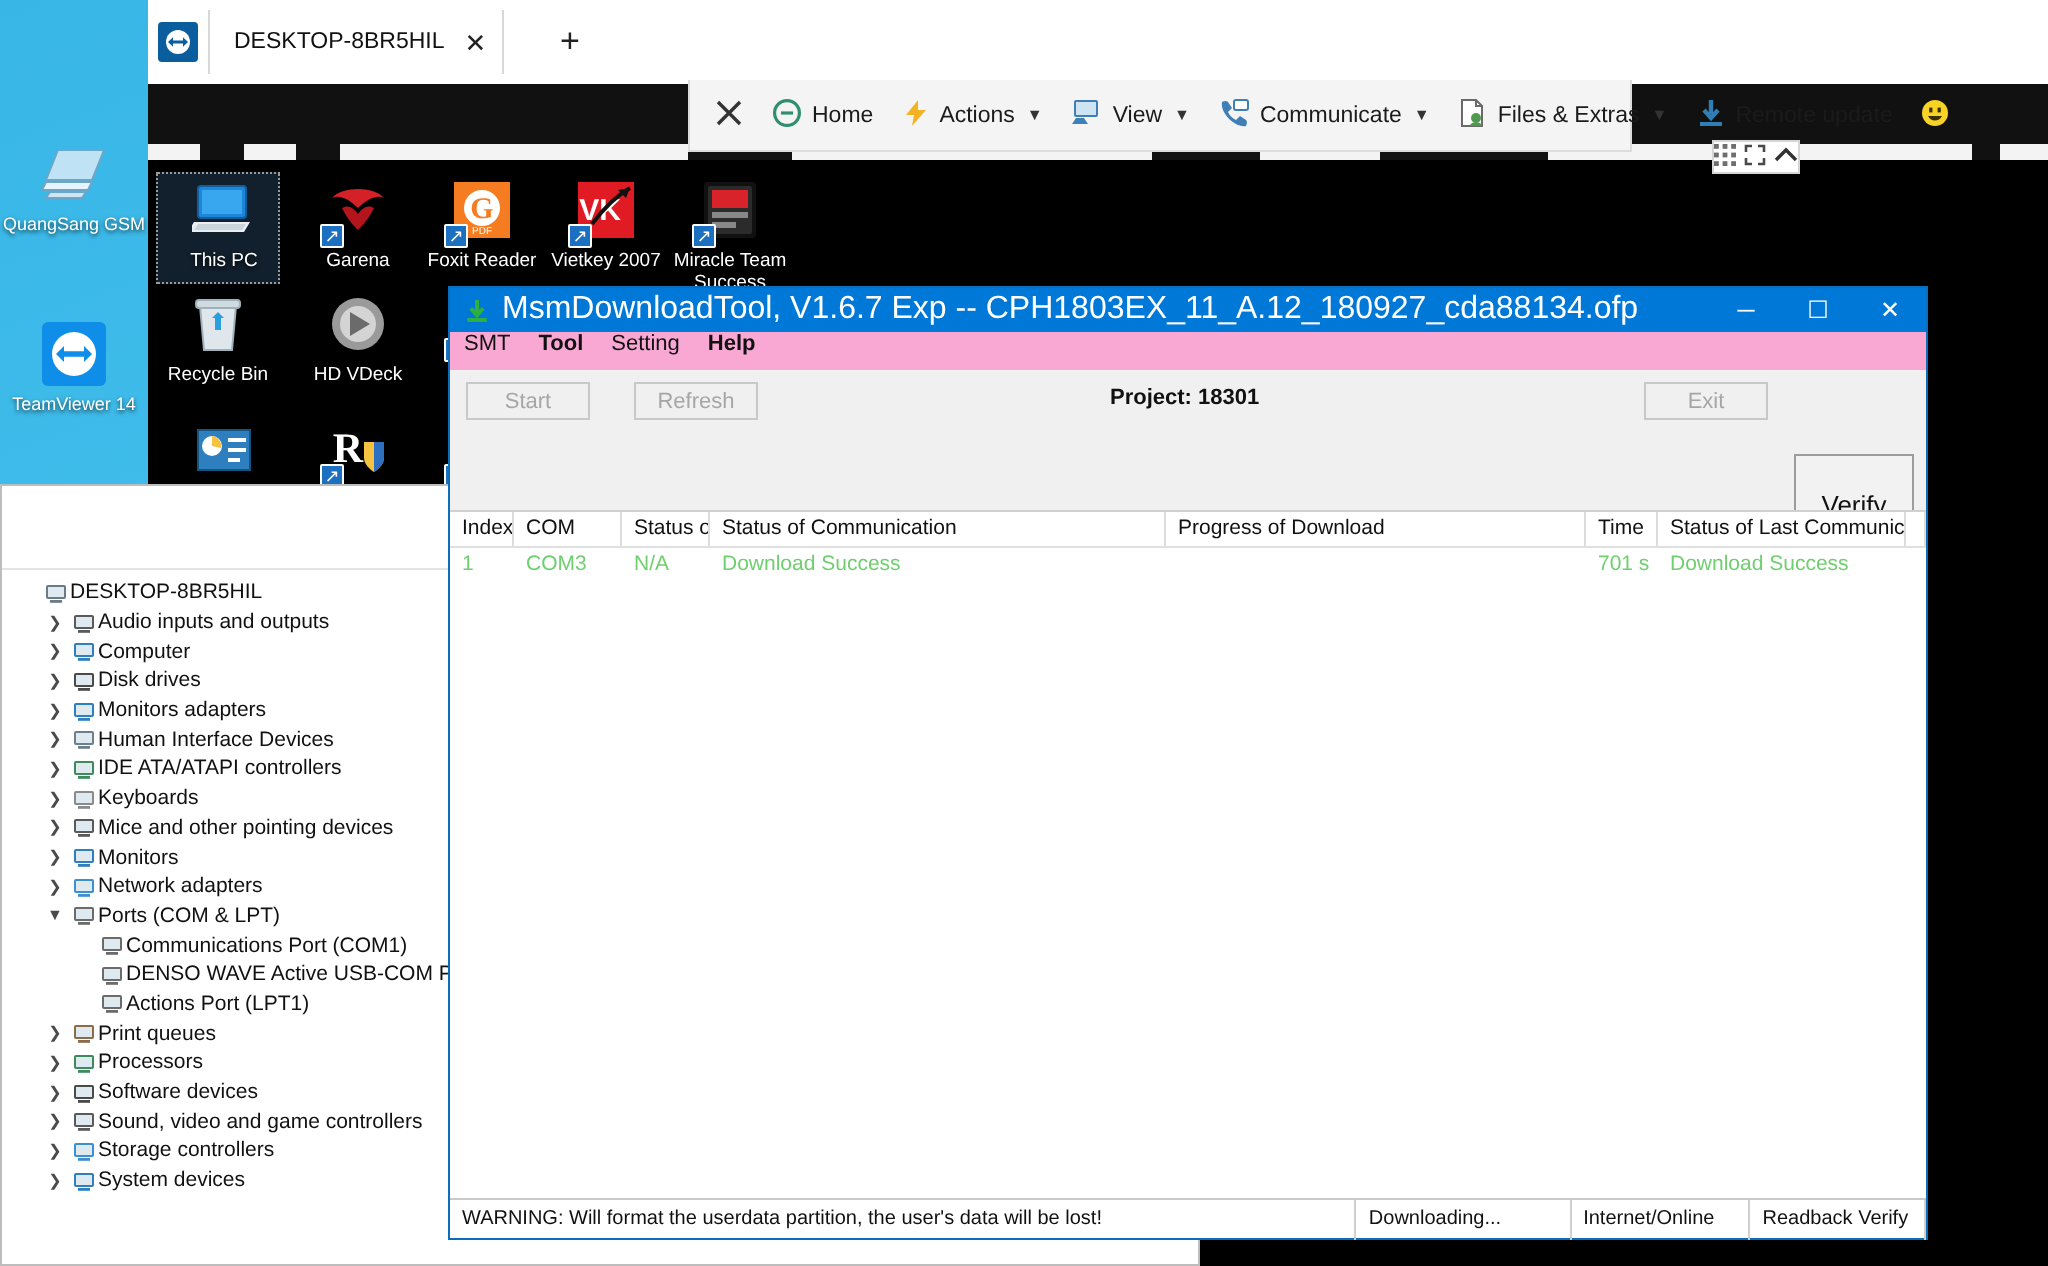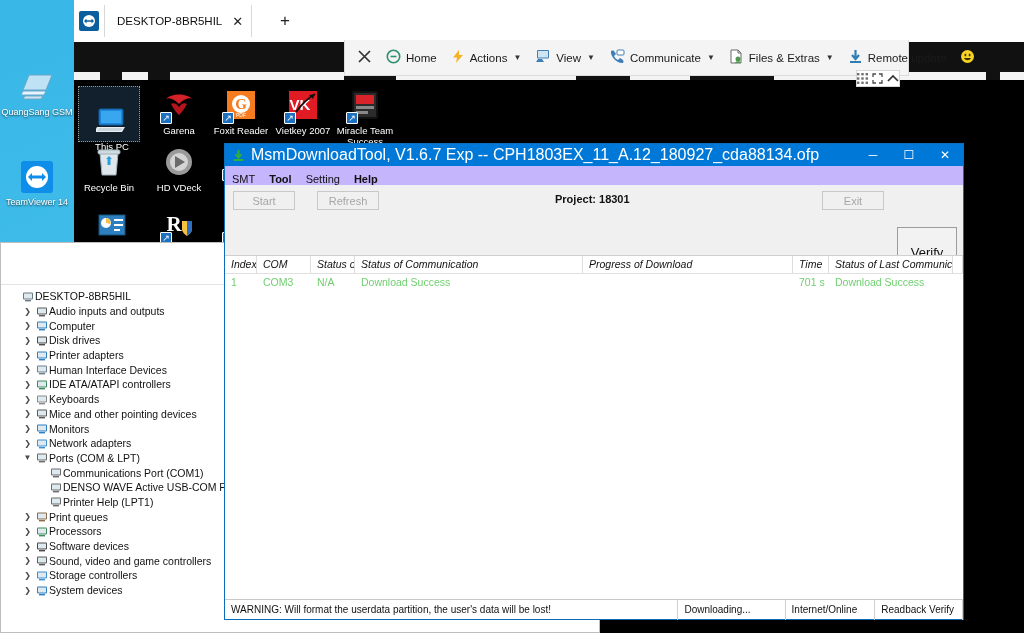--- a/index.html
+++ b/index.html
@@ -61,21 +61,21 @@
              color: #222; line-height: 1; cursor: pointer; }
 
   
   #remote-blackbar { position: absolute; left: 0; top: 42px; width: 950px; height: 38px; background:#111; }
 
   
   .wstrip { position: absolute; background: #f3f3f3; height: 18px; }
 
   
   #tv-toolbar {
-    position: absolute; left: 344px; top: 40px; width: 565px; height: 36px;
+    position: absolute; left: 344px; top: 40px; width: 472px; height: 36px;
     background: #f4f4f4; border: 1px solid #dcdcdc; border-top: none;
     display: flex; align-items: center; padding: 0 6px; gap: 2px; z-index: 6;
   }
   .tvitem { display: flex; align-items: center; gap: 5px; padding: 4px 6px;
             font-size: 11.5px; color: #1b1b1b; white-space: nowrap; cursor: pointer; }
   .tvcaret { font-size: 8px; color: #333; margin-left: 1px; }
   #tv-corner {
     position: absolute; left: 856px; top: 70px; width: 44px; height: 17px;
     background: #ffffff; border: 1px solid #d6d6d6;
     display: flex; align-items: center; justify-content: center; gap: 4px; z-index: 7;
@@ -119,21 +119,21 @@
     display: flex; flex-direction: column;
   }
   #msm-title {
     height: 22px; background: #0078d7; display: flex; align-items: center;
     padding-left: 6px; flex: none;
   }
   #msm-title-icon { width: 14px; height: 14px; margin-right: 6px; display:flex; align-items:center; justify-content:center;}
   #msm-title-text { font-size: 16px; color: #fff; flex: 1; white-space: nowrap; }
   .wbtn { width: 36px; height: 22px; display: flex; align-items: center;
           justify-content: center; color: #fff; font-size: 12px; cursor: pointer; }
-  #msm-menubar { height: 19px; background: #c4b5fd; display: flex; align-items: flex-end;
+  #msm-menubar { height: 19px; background: #f9a8d4; display: flex; align-items: flex-start;
                  padding-left: 7px; gap: 14px; flex: none; }
   .menu-item { font-size: 11px; color: #111; cursor: pointer; }
   .menu-item.bold { font-weight: bold; }
 
   #msm-controls { position: relative; height: 70px; background: #f0f0f0; flex: none; }
   .gbtn {
     position: absolute; background: #f0f0f0; border: 1px solid #c8c8c8;
     font-size: 11px; color: #a6a6a6; display: flex; align-items: center;
     justify-content: center; cursor: default;
   }
@@ -157,21 +157,21 @@
     position: absolute; left: 672px; top: 42px; width: 60px; height: 50px;
     background: #f2f2f2; border: 1px solid #9c9c9c; font-size: 13px; color: #111;
     display: flex; align-items: center; justify-content: center; cursor: pointer;
   }
 
   #msm-listwrap { flex: 1; background: #fff; border-top: 1px solid #d0d0d0;
                   position: relative; overflow: hidden; }
   #msm-header { display: flex; height: 18px; border-bottom: 1px solid #e0e0e0;
                 background: #fff; }
   .hcell { font-size: 10.5px; color: #111; padding: 2px 0 0 6px;
-           border-right: 1px solid #dcdcdc; overflow: hidden; white-space: nowrap; flex: none; font-style: italic; }
+           border-right: 1px solid #dcdcdc; overflow: hidden; white-space: nowrap; flex: none; }
   .rcell { font-size: 10.5px; padding: 2px 0 0 6px; white-space: nowrap;
            overflow: hidden; flex: none; }
   #msm-row { display: flex; height: 17px; }
 
   #msm-status {
     height: 20px; background: #fff; border-top: 1px solid #c9c9c9;
     display: flex; align-items: center; flex: none;
   }
   .scell { font-size: 10px; color: #111; padding-left: 6px; height: 20px;
            display: flex; align-items: center; white-space: nowrap;
@@ -295,21 +295,21 @@
   <div class="wstrip" style="left:96px; top:72px; width:174px;"></div>
   <div class="wstrip" style="left:322px;top:72px; width:180px;"></div>
   <div class="wstrip" style="left:556px;top:72px; width:60px;"></div>
   <div class="wstrip" style="left:700px;top:72px; width:212px;"></div>
   <div class="wstrip" style="left:926px;top:72px; width:24px;"></div>
 
   <div id="remote-desk">
 
     <div id="thispc-sel"></div>
 
-    <div class="ricon" style="left:6px;  top:24px;">
+    <div class="ricon" style="left:6px;  top:8px;">
       <div class="rglyph">
         <svg width="32" height="28" viewBox="0 0 32 28">
           <rect x="3" y="2" width="24" height="16" rx="1.5" fill="#1e86d8" stroke="#0f5f9e"></rect>
           <rect x="5" y="4" width="20" height="12" fill="#39a7f0"></rect>
           <polygon points="1,20 29,20 26,25 -2,25" fill="#e9eef2"></polygon>
           <polygon points="3,21 27,21 25,24 1,24" fill="#c9d4dc"></polygon>
         </svg>
       </div>
       <div class="rlbl">This PC</div>
     </div>
@@ -607,21 +607,21 @@
       </div>
       <div class="tnode" style="padding-left: 14px;">
         <span class="tarrow">❯</span>
         <span class="tico">
           <svg width="12" height="11" viewBox="0 0 12 11">
             <rect x="1" y="1.5" width="10" height="7" rx="1" fill="#2d7fc0"></rect>
             <rect x="2" y="2.5" width="8" height="5" fill="#dfe9f0"></rect>
             <rect x="3" y="9" width="6" height="1.4" fill="#2d7fc0"></rect>
           </svg>
         </span>
-        <span class="tlabel">Printer adapters</span>
+        <span class="tlabel">Monitors adapters</span>
       </div>
       <div class="tnode" style="padding-left: 14px;">
         <span class="tarrow">❯</span>
         <span class="tico">
           <svg width="12" height="11" viewBox="0 0 12 11">
             <rect x="1" y="1.5" width="10" height="7" rx="1" fill="#6d7f8c"></rect>
             <rect x="2" y="2.5" width="8" height="5" fill="#dfe9f0"></rect>
             <rect x="3" y="9" width="6" height="1.4" fill="#6d7f8c"></rect>
           </svg>
         </span>
@@ -717,21 +717,21 @@
       </div>
       <div class="tnode child" style="padding-left: 28px;">
         <span class="tarrow"></span>
         <span class="tico">
           <svg width="12" height="11" viewBox="0 0 12 11">
             <rect x="1" y="1.5" width="10" height="7" rx="1" fill="#6b6b6b"></rect>
             <rect x="2" y="2.5" width="8" height="5" fill="#dfe9f0"></rect>
             <rect x="3" y="9" width="6" height="1.4" fill="#6b6b6b"></rect>
           </svg>
         </span>
-        <span class="tlabel">Printer Help (LPT1)</span>
+        <span class="tlabel">Actions Port (LPT1)</span>
       </div>
       <div class="tnode" style="padding-left: 14px;">
         <span class="tarrow">❯</span>
         <span class="tico">
           <svg width="12" height="11" viewBox="0 0 12 11">
             <rect x="1" y="1.5" width="10" height="7" rx="1" fill="#8a6b4a"></rect>
             <rect x="2" y="2.5" width="8" height="5" fill="#dfe9f0"></rect>
             <rect x="3" y="9" width="6" height="1.4" fill="#8a6b4a"></rect>
           </svg>
         </span>

